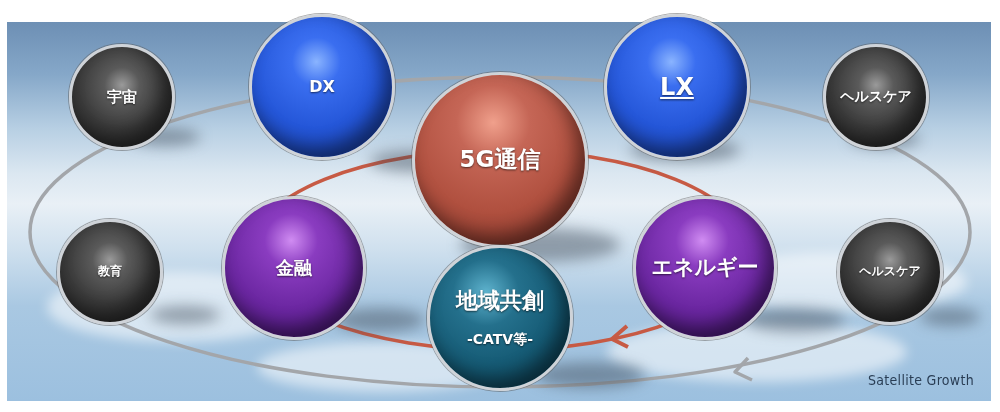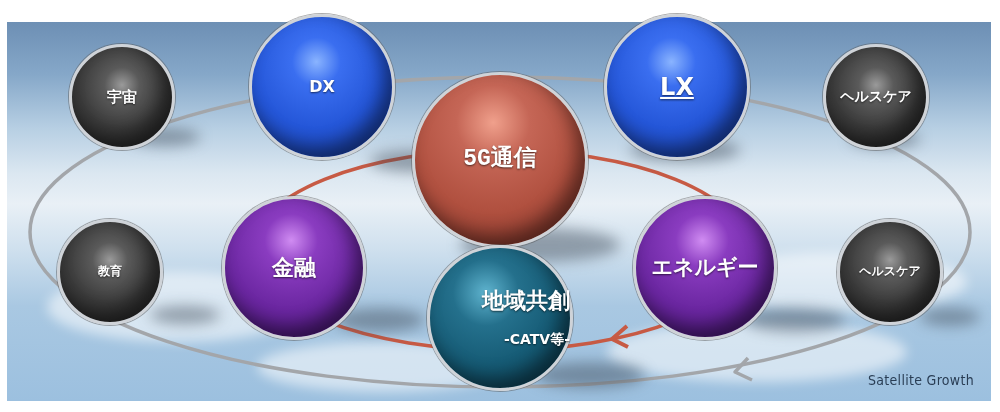--- a/index.html
+++ b/index.html
@@ -14,23 +14,23 @@
   .sphere {
     position:absolute; border-radius:50%; box-sizing:border-box;
     border:3px solid #cfd3d8;
     box-shadow: 0 0 0 1px rgba(90,90,90,0.5), inset -8px -10px 18px rgba(0,0,0,0.45);
     display:flex; flex-direction:column; align-items:center; justify-content:center;
     color:#ffffff; font-weight:bold; text-shadow:0 1px 2px rgba(0,0,0,0.6);
     cursor:pointer;
   }
   .gray   { background: radial-gradient(circle at 50% 38%, #9a9a9a 0%, #5a5a5a 22%, #3a3a3a 55%, #222 100%); }
   .blue   { background: radial-gradient(circle at 46% 32%, #8ab4ff 0%, #3a6ef0 20%, #2456d8 55%, #163a9c 100%); }
-  .red    { background: radial-gradient(circle at 46% 28%, #f0a08c 0%, #c56656 24%, #b0503f 58%, #7e3227 100%); font-family: Liberation Mono, monospace; }
+  .red    { background: radial-gradient(circle at 46% 28%, #f0a08c 0%, #c56656 24%, #b0503f 58%, #7e3227 100%); }
   .purple { background: radial-gradient(circle at 48% 30%, #d08cf2 0%, #8a3cc0 22%, #6a26a0 58%, #3e1268 100%); }
-  .teal   { background: radial-gradient(circle at 40% 32%, #5fb4cf 0%, #24708c 26%, #155a74 58%, #0b3a4e 100%); align-items: flex-end; }
+  .teal   { background: radial-gradient(circle at 40% 32%, #5fb4cf 0%, #24708c 26%, #155a74 58%, #0b3a4e 100%); }
   .lbl { line-height:1.1; white-space:nowrap; }
   .credit {
     position:absolute; left:868px; top:372px; font-family:"DejaVu Sans Condensed","DejaVu Sans", sans-serif;
     font-size:14px; color:#2a3e55; letter-spacing:0.3px;
   }
 </style>
 </head>
 <body>
 
 <div class="panel">
@@ -72,21 +72,21 @@
   <span class="lbl">ヘルスケア</span>
 </div>
 
 <div class="sphere blue" style="left:249px;top:14px;width:146px;height:146px;font-size:16px;">
   <span class="lbl">DX</span>
 </div>
 <div class="sphere blue" style="left:604px;top:14px;width:146px;height:146px;font-size:24px;text-decoration:underline;">
   <span class="lbl">LX</span>
 </div>
 
-<div class="sphere purple" style="left:222px;top:196px;width:144px;height:144px;font-size:22px;">
+<div class="sphere purple" style="left:222px;top:196px;width:144px;height:144px;font-size:18px;">
   <span class="lbl">金融</span>
 </div>
 <div class="sphere purple" style="left:633px;top:196px;width:144px;height:144px;font-size:21px;">
   <span class="lbl">エネルギー</span>
 </div>
 
 <div class="sphere red" style="left:412px;top:72px;width:176px;height:176px;font-size:23px;">
   <span class="lbl">5G通信</span>
 </div>
 

